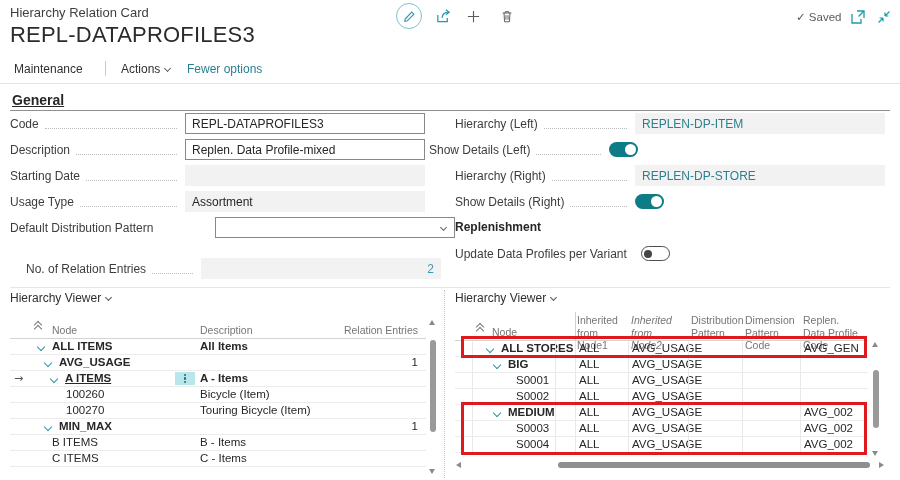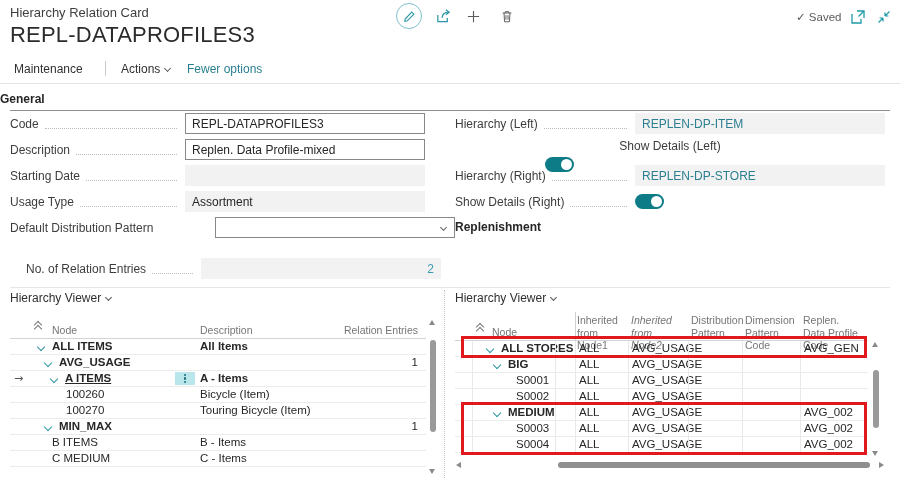--- a/index.html
+++ b/index.html
@@ -14,21 +14,21 @@
   .saved{left:796px;top:10px;font-size:11.5px;color:#5a5a5a;}
   .icon-btn{display:flex;align-items:center;justify-content:center;}
   .pencil-circle{left:396px;top:3px;width:26px;height:26px;border:1.4px solid #7cc3cc;border-radius:50%;box-sizing:border-box;}
   .menubar{left:0;top:55px;width:900px;height:28px;border-bottom:1px solid #e4e4e4;}
   .menu-item{top:62px;font-size:12px;color:#303030;}
   .menu-sep{left:105px;top:61px;width:1px;height:15px;background:#c9c9c9;}
   .teal-text{color:#2b7f90;}
   .chev-s{display:inline-block;width:4px;height:4px;border-right:1.2px solid #666;border-bottom:1.2px solid #666;transform:rotate(45deg);margin-left:5px;vertical-align:2px;}
 
   
-  .section-title{left:0;top:92px;font-size:12px;font-weight:bold;color:#262626;}
+  .section-title{left:12px;top:92px;font-size:14px;font-weight:bold;color:#262626;text-decoration:underline;}
   .section-rule{left:10px;top:110px;width:880px;height:1px;background:#8f8f8f;}
   .frow{display:flex;align-items:center;height:21px;text-align:center;}
   .flabel{font-size:12px;color:#3d3d3d;white-space:nowrap;flex:0 0 auto;}
   .fleader{flex:1 1 auto;border-bottom:1.5px dotted #bdbdbd;margin:0 8px 0 6px;height:9px;}
   .fctl{flex:0 0 auto;height:21px;box-sizing:border-box;font-size:12px;color:#262626;display:flex;align-items:center;}
   .ctl-l{width:240px;} .ctl-r{width:250px;}
   .inp{background:#fff;border:1px solid #8a8886;padding:0 6px;}
   .dis{background:#f2f2f2;border:1px solid transparent;padding:0 6px;}
   .sel{background:#fff;border:1px solid #8a8886;padding:0 6px;justify-content:flex-end;}
   .val-num{justify-content:flex-end;color:#3a9cb0;}
@@ -169,21 +169,21 @@
     <span class="flabel">No. of Relation Entries</span>
       <span class="fleader"></span>
     <span class="fctl ctl-l dis val-num">2</span>
   </div>
 
   <div class="abs frow" style="left:455px;top:113px;width:430px;">
     <span class="flabel">Hierarchy (Left)</span>
       <span class="fleader"></span>
     <span class="fctl ctl-r dis link-val">REPLEN-DP-ITEM</span>
   </div>
-  <div class="abs frow" style="left:455px;top:139px;width:430px;flex-direction:column;">
+  <div class="abs frow" style="left:429px;top:139px;width:430px;">
     <span class="flabel">Show Details (Left)</span>
       <span class="fleader"></span>
     <span class="fctl ctl-r">
         <span class="toggle on">
           <span class="knob"></span>
         </span>
       </span>
   </div>
   <div class="abs frow" style="left:455px;top:165px;width:430px;">
     <span class="flabel">Hierarchy (Right)</span>
@@ -193,20 +193,29 @@
   <div class="abs frow" style="left:455px;top:191px;width:430px;">
     <span class="flabel">Show Details (Right)</span>
       <span class="fleader"></span>
     <span class="fctl ctl-r">
         <span class="toggle on">
           <span class="knob"></span>
         </span>
       </span>
   </div>
   <div class="abs subhdr nw" style="left:455px;top:220px;">Replenishment</div>
+  <div class="abs frow" style="left:455px;top:243px;width:430px;">
+    <span class="flabel">Update Data Profiles per Variant</span>
+      <span class="fleader"></span>
+    <span class="fctl ctl-r">
+        <span class="toggle off">
+          <span class="knob"></span>
+        </span>
+      </span>
+  </div>
 
   <div class="abs part-rule"></div>
 
   <div class="abs viewer-title nw" style="left:10px;"><span>Hierarchy Viewer</span><span class="chev-d"></span></div>
 
   <div class="abs" style="left:10px;top:308px;width:416px;">
 
     <div style="position:relative;height:30px;border-bottom:1px solid #d4d4d4;">
       <span class="collapse-all" style="left:24px;top:13px;">
           <i class="cup" style="top:1px;"></i>
@@ -249,21 +258,21 @@
     <div class="row16">
       <i class="tchev" style="left:35px;"></i>
       <span class="cell b" style="left:49px;">MIN_MAX</span>
       <span class="cell" style="right:8px;">1</span>
     </div>
     <div class="row16">
       <span class="cell" style="left:42px;">B ITEMS</span>
       <span class="cell" style="left:190px;">B - Items</span>
     </div>
     <div class="row16">
-      <span class="cell" style="left:42px;">C MEDIUM</span>
+      <span class="cell" style="left:42px;">C ITEMS</span>
       <span class="cell" style="left:190px;">C - Items</span>
     </div>
   </div>
 
   <div class="abs" style="left:429px;top:318px;width:8px;height:158px;">
     <div class="tri tri-up" style="position:absolute;left:0;top:2px;"></div>
     <div class="thumb-v" style="top:22px;height:92px;"></div>
     <div class="tri tri-dn" style="position:absolute;left:0;bottom:2px;"></div>
   </div>
 

